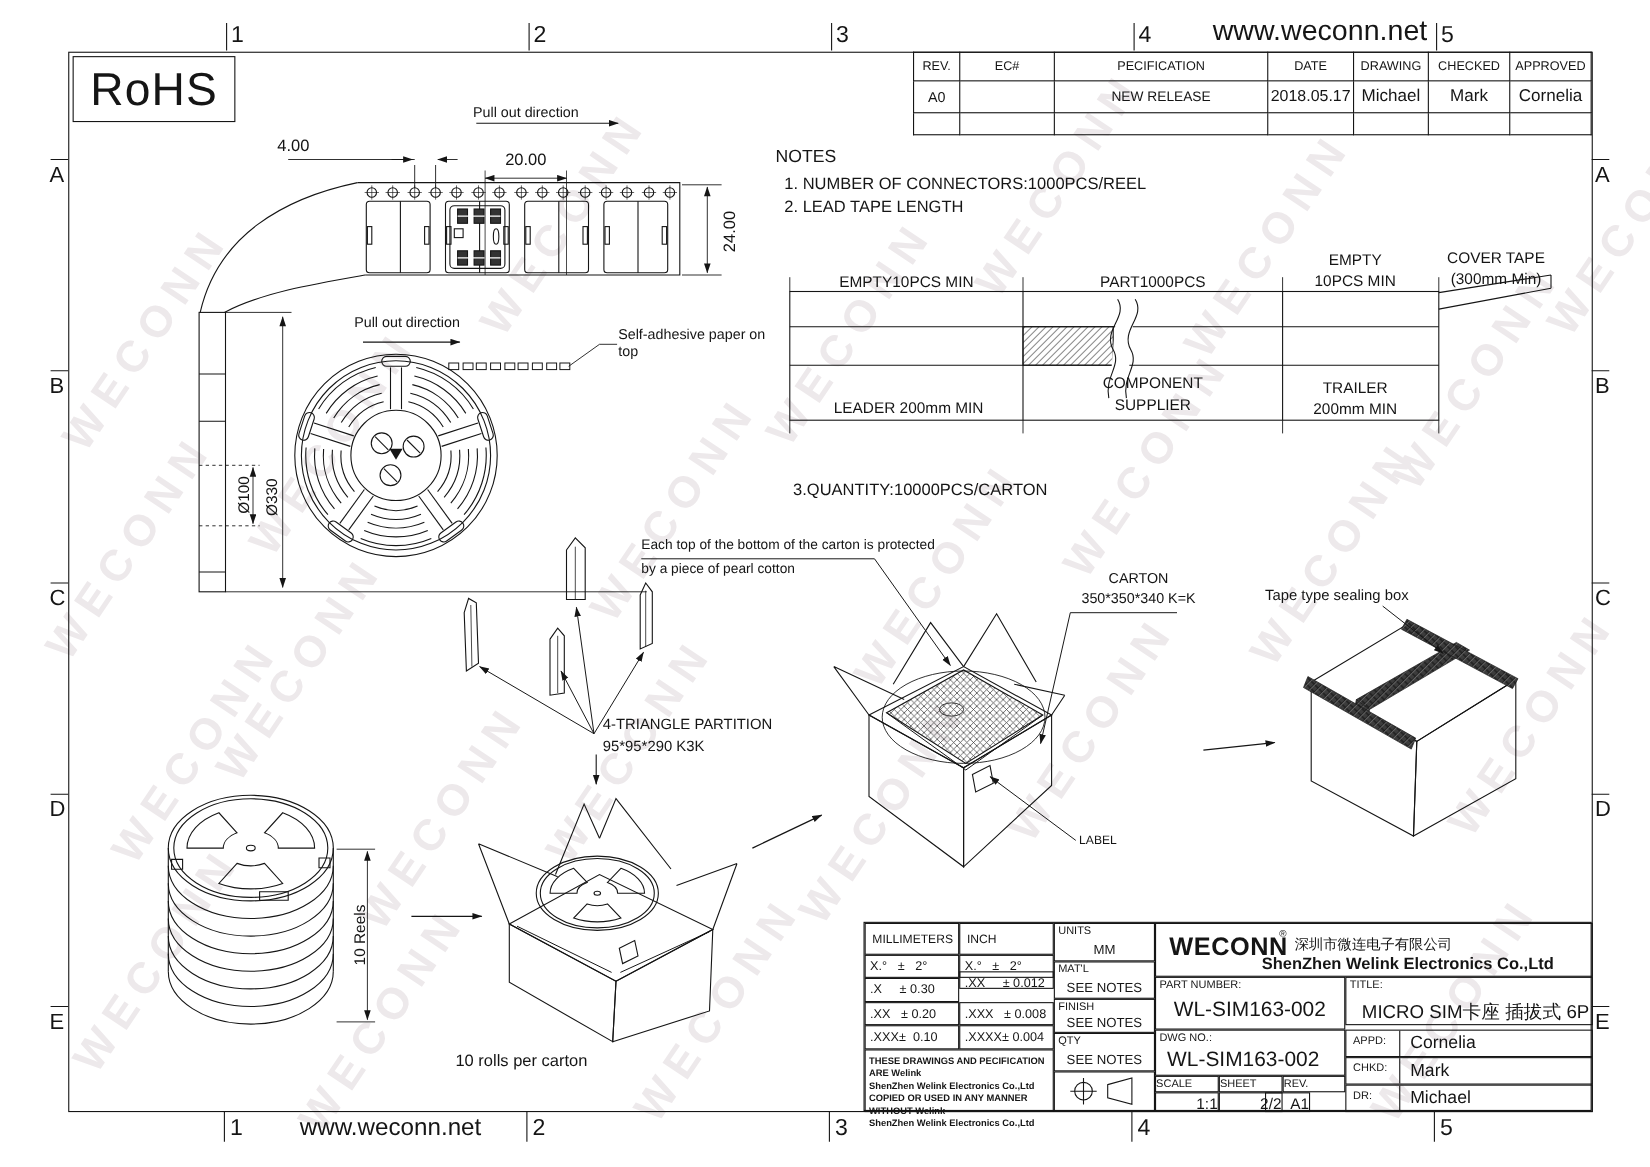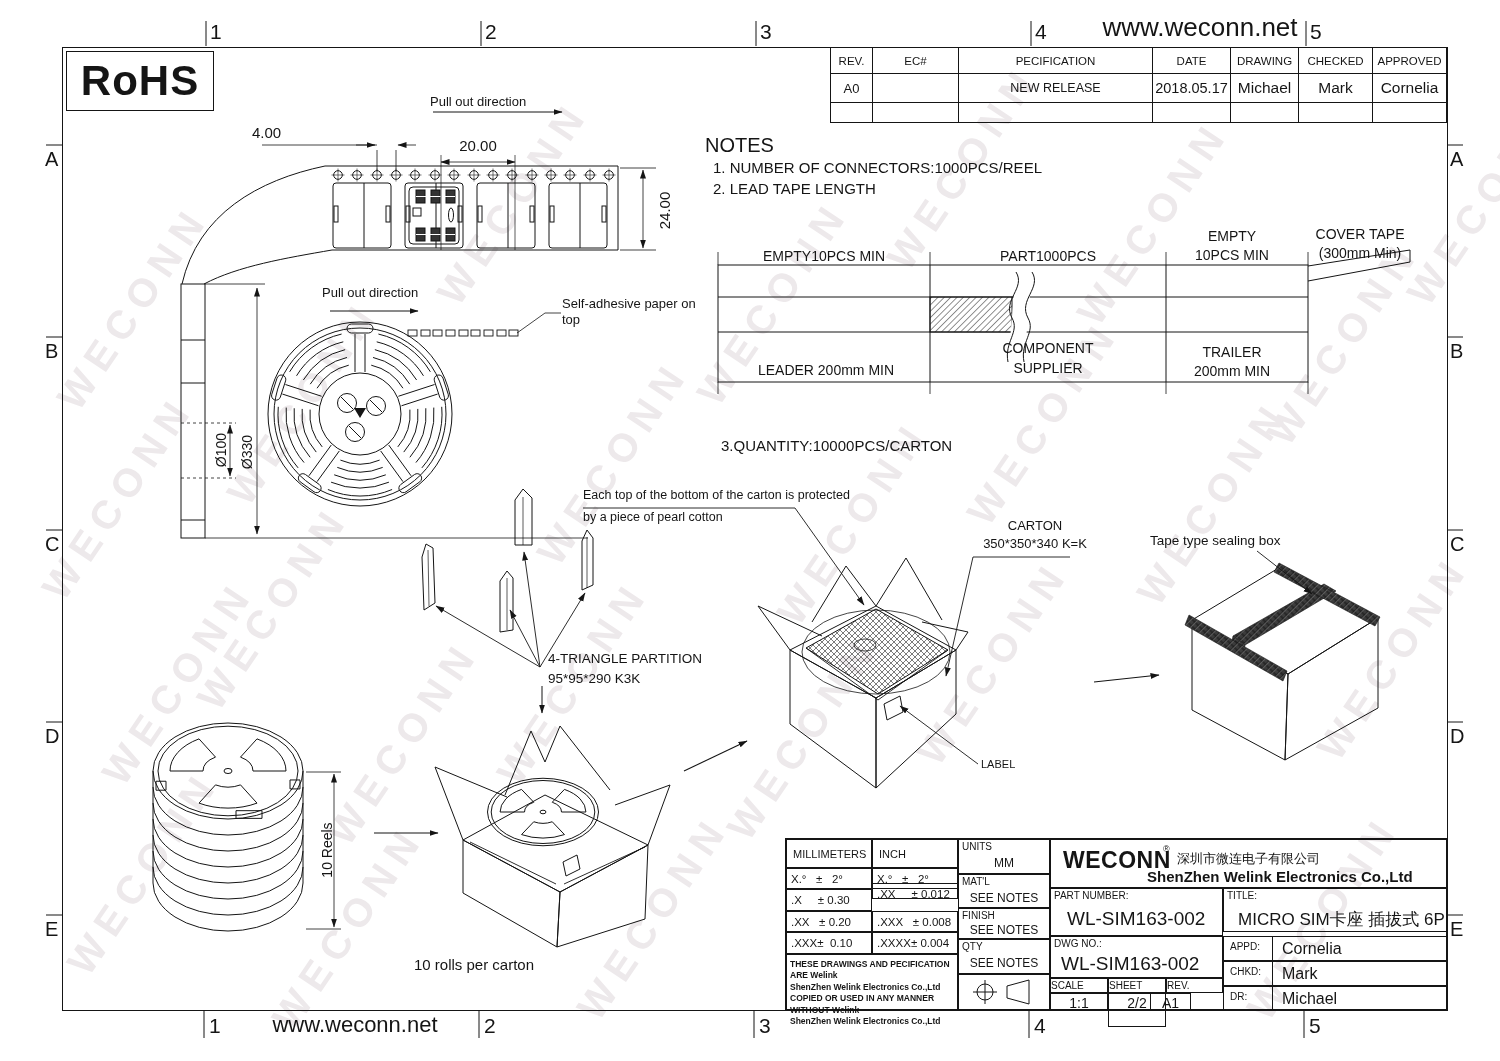--- a/index.html
+++ b/index.html
@@ -6,37 +6,37 @@
   #page{position:relative;width:1500px;height:1061px;background:#fff;overflow:hidden;
         font-family:"Liberation Sans",sans-serif;color:#151515}
   .wm{position:absolute;font-weight:700;font-size:40px;letter-spacing:9px;color:#ede9eb;
       transform:rotate(-56deg);white-space:nowrap;z-index:0;user-select:none}
   #frame{position:absolute;left:62px;top:47px;width:1384px;height:962px;border:1.6px solid #151515;z-index:1}
   svg.layer{position:absolute;left:0;top:0;z-index:2}
   .t{position:absolute;white-space:nowrap;z-index:3;color:#151515}
   .c{text-align:center}
   .rot{transform:rotate(-90deg);transform-origin:center center}
   #rohs{position:absolute;left:66px;top:51px;width:146px;height:58px;border:1.6px solid #151515;z-index:3;
-        display:flex;align-items:center;justify-content:center;font-size:42px;font-weight:700;letter-spacing:1px}
+        display:flex;align-items:center;justify-content:center;font-size:42px;font-weight:400;letter-spacing:1px}
   table.rev{position:absolute;left:830px;top:47px;width:616px;border-collapse:collapse;z-index:3;table-layout:fixed}
   table.rev td{border:1.2px solid #151515;text-align:center;overflow:hidden;padding:0}
   .rvh{font-size:11.5px}
   .rv-a0{font-size:13px}.rv-desc{font-size:12.5px}.rv-date{font-size:14.5px}.rv-name{font-size:15.5px}
   #tb{position:absolute;left:785px;top:838px;width:662px;height:172px;border:1.6px solid #151515;
       box-sizing:border-box;z-index:3;background:transparent}
   .tbc{position:absolute;box-sizing:border-box;border:1.1px solid #151515}
   .sl{position:absolute;left:3px;top:1px;font-size:10px;white-space:nowrap}
   .tolc{font-size:11.5px;line-height:20px;padding-left:4px;white-space:pre}
   .tolh{font-size:11px;line-height:28px;padding-left:6px}
   .uv{position:absolute;left:0;right:0;top:16px;text-align:center;font-size:12px}
   .lab{position:absolute;left:0;top:0;bottom:0;width:49px;border-right:1.1px solid #151515;
        font-size:10px;padding:4px 0 0 6px;box-sizing:border-box}
   .pv{position:absolute;white-space:nowrap}
   .shh{font-size:10px;text-align:left;line-height:14px}
-  .shv{font-size:14px;text-align:center;line-height:18px}
+  .shv{font-size:14px;text-align:right;line-height:18px}
   .legal span{display:block;font-size:8.5px;font-weight:700;line-height:1.35;padding-left:3px}
 </style>
 </head>
 <body>
 
 <div id="page">
 
   <span class="wm" style="left:15px;top:285px">WECONN</span>
   <span class="wm" style="left:0px;top:475px">WECONN</span>
   <span class="wm" style="left:60px;top:660px">WECONN</span>
@@ -382,21 +382,21 @@
       <td></td>
     </tr>
   </tbody>
     </table>
 
   <span class="t" style="left:430px;top:94px;font-size:13px">Pull out direction</span>
   <span class="t" style="left:252px;top:124px;font-size:15px">4.00</span>
   <span class="t c" style="left:450px;top:137px;width:56px;font-size:15px">20.00</span>
   <span class="t c rot" style="left:636px;top:202px;width:56px;font-size:15px">24.00</span>
 
-  <span class="t" style="left:705px;top:134px;font-size:20px">NOTES</span>
+  <span class="t" style="left:705px;top:134px;font-size:16px">NOTES</span>
   <span class="t" style="left:713px;top:159px;font-size:15px">1. NUMBER OF CONNECTORS:1000PCS/REEL</span>
   <span class="t" style="left:713px;top:180px;font-size:15px">2. LEAD TAPE LENGTH</span>
   <span class="t" style="left:721px;top:437px;font-size:15px">3.QUANTITY:10000PCS/CARTON</span>
 
   <span class="t c" style="left:740px;top:248px;width:168px;font-size:14px">EMPTY10PCS MIN</span>
   <span class="t c" style="left:964px;top:248px;width:168px;font-size:14px">PART1000PCS</span>
   <span class="t c" style="left:1178px;top:228px;width:108px;font-size:14px">EMPTY</span>
   <span class="t c" style="left:1178px;top:247px;width:108px;font-size:14px">10PCS MIN</span>
   <span class="t c" style="left:1300px;top:226px;width:120px;font-size:14px">COVER TAPE</span>
   <span class="t c" style="left:1300px;top:245px;width:120px;font-size:14px">(300mm Min)</span>
@@ -478,21 +478,21 @@
       <span class="pv" style="left:14px;top:19px;font-size:17px">MICRO SIM卡座 插拔式 6P</span>
     </div>
     <div class="tbc" style="left:264px;top:97px;width:173px;height:42px">
       <span class="sl">DWG NO.:</span>
       <span class="pv" style="left:10px;top:16px;font-size:19px">WL-SIM163-002</span>
     </div>
     <div class="tbc shh" style="left:264px;top:139px;width:58px;height:15px">SCALE</div>
     <div class="tbc shh" style="left:322px;top:139px;width:58px;height:15px">SHEET</div>
     <div class="tbc shh" style="left:380px;top:139px;width:57px;height:15px">REV.</div>
     <div class="tbc shv" style="left:264px;top:154px;width:58px;height:18px">1:1</div>
-    <div class="tbc shv" style="left:322px;top:154px;width:58px;height:34px">2/2</div>
+    <div class="tbc shv" style="left:322px;top:154px;width:58px;height:18px">2/2</div>
     <div class="tbc shv" style="left:364px;top:154px;width:41px;height:18px">A1</div>
     <div class="tbc" style="left:437px;top:97px;width:225px;height:25px">
       <span class="lab">APPD:</span>
       <span class="pv" style="left:58px;top:3px;font-size:16px">Cornelia</span>
     </div>
     <div class="tbc" style="left:437px;top:122px;width:225px;height:25px">
       <span class="lab">CHKD:</span>
       <span class="pv" style="left:58px;top:3px;font-size:16px">Mark</span>
     </div>
     <div class="tbc" style="left:437px;top:147px;width:225px;height:25px">

